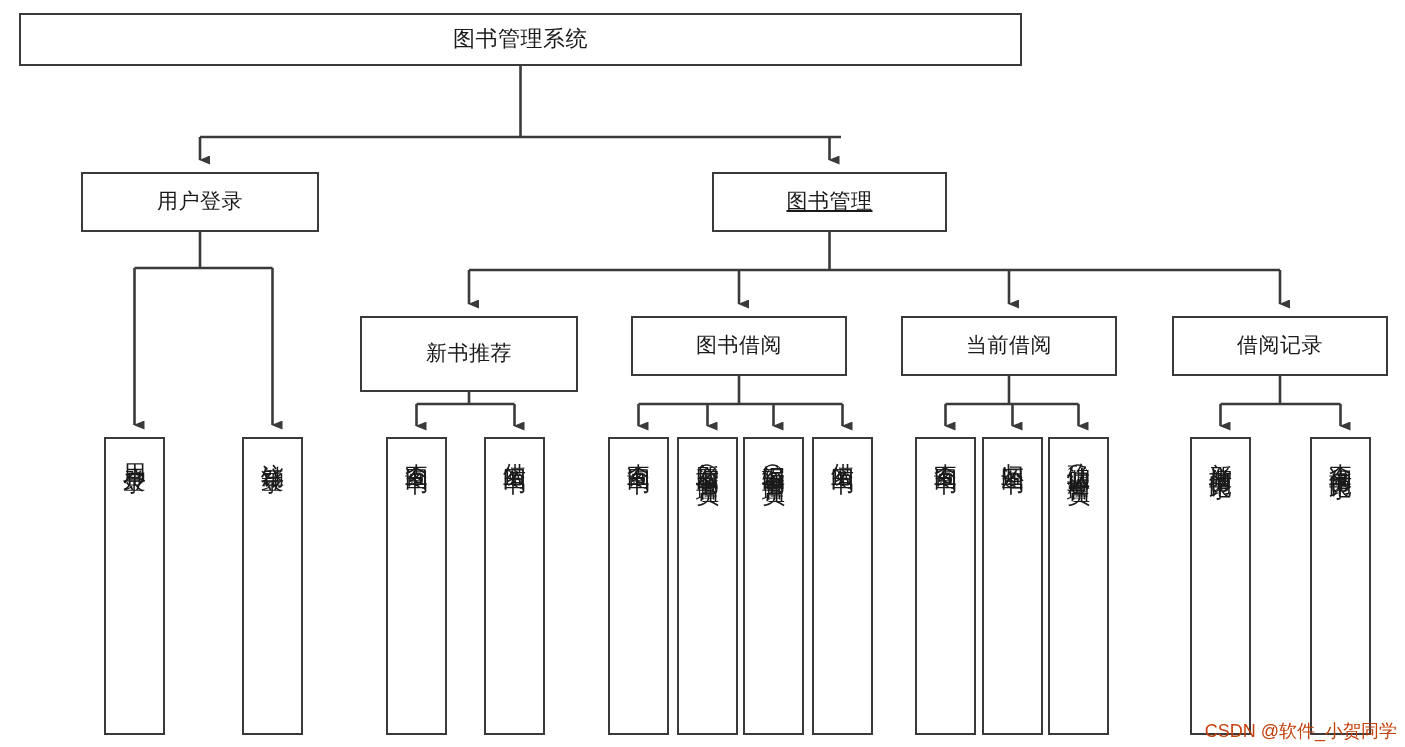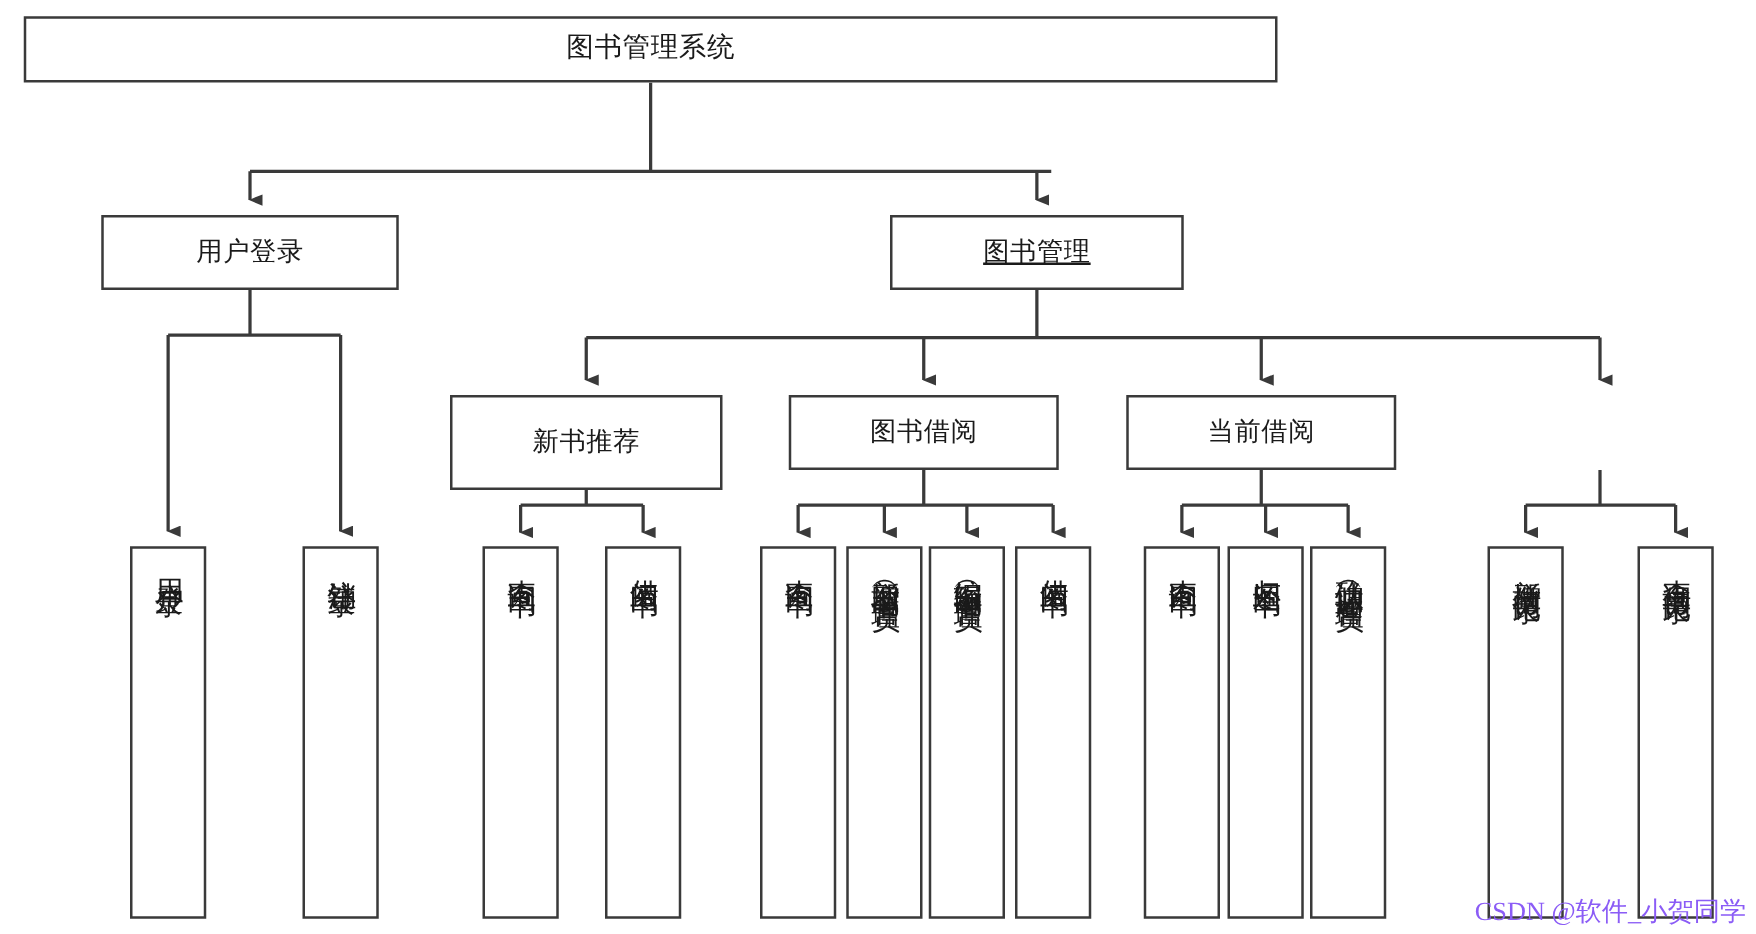--- a/index.html
+++ b/index.html
@@ -60,25 +60,25 @@
     text-orientation: upright;
     font-size: 23px;
     line-height: 1.0;
     letter-spacing: 3px;
     white-space: nowrap;
   }
   #watermark {
     position: absolute;
     right: 8px;
     bottom: 4px;
-    font-size: 21px;
-    color: #8b5cf6;
+    font-size: 18px;
+    color: #c2410c;
     z-index: 5;
     white-space: nowrap;
-    font-family: Liberation Serif, serif;
+    font-family: Liberation Sans, sans-serif;
   }
 </style>
 </head>
 <body>
 
 <div id="diagram-root">
 
   <svg id="edges-layer" viewBox="0 0 1405 747" width="1405" height="747" xmlns="http://www.w3.org/2000/svg">
     <defs>
       <marker id="arrowhead" markerWidth="9" markerHeight="11" refX="4.5" refY="10" orient="auto" markerUnits="userSpaceOnUse">
@@ -154,20 +154,23 @@
 
   <div class="node horiz" style="left:360px; top:316px; width:218px; height:76px;">
     <span class="node-label">新书推荐</span>
   </div>
   <div class="node horiz" style="left:631px; top:316px; width:216px; height:60px;">
     <span class="node-label">图书借阅</span>
   </div>
   <div class="node horiz" style="left:901px; top:316px; width:216px; height:60px;">
     <span class="node-label">当前借阅</span>
   </div>
+  <div class="node horiz" style="left:1172px; top:316px; width:216px; height:60px;">
+    <span class="node-label">借阅记录</span>
+  </div>
 
   <div class="node vert" style="left:104px; top:437px; width:61px; height:298px;">
     <span class="node-label">用户登录</span>
   </div>
   <div class="node vert" style="left:242px; top:437px; width:61px; height:298px;">
     <span class="node-label">注销登录</span>
   </div>
 
   <div class="node vert" style="left:386px; top:437px; width:61px; height:298px;">
     <span class="node-label">查询图书</span>

